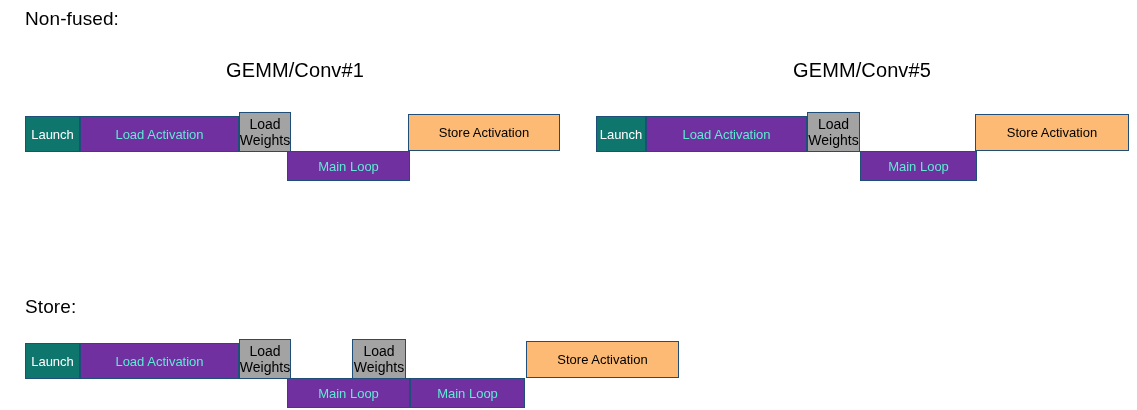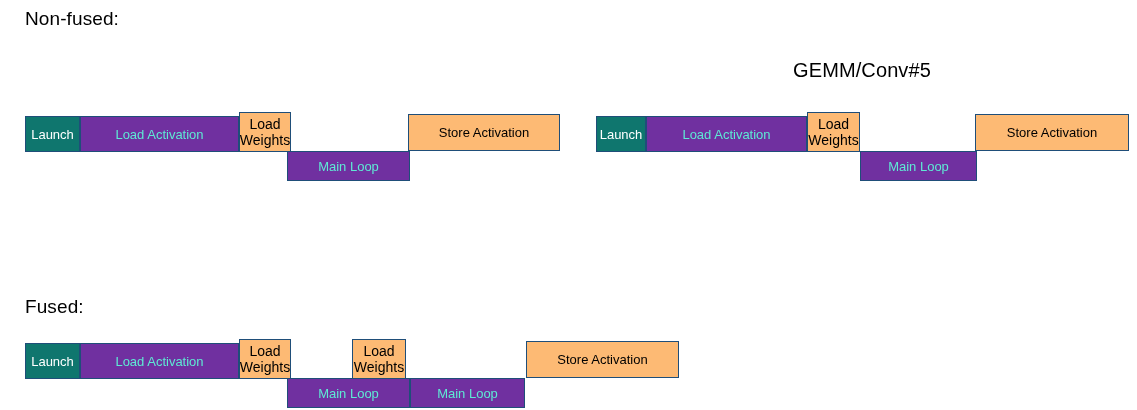--- a/index.html
+++ b/index.html
@@ -59,39 +59,40 @@
   }
   .bar-launch {
     background: #0f766e;
     color: #ffffff;
   }
   .bar-purple {
     background: #7030A0;
     color: #5eead4;
   }
   .bar-yellow {
-    background: #fdba74;
+    background: #a3a3a3;
     color: #000000;
   }
   .bar-orange {
     background: #fdba74;
     color: #000000;
   }
   .bar-label {
     display: block;
     padding: 0 2px;
   }
 </style>
 </head>
 <body>
 
 <div class="canvas">
 
   <div class="section-label" style="left:13px; top:8px;">Non-fused:</div>
 
+  <div class="group-title" style="left:183px; top:58px; width:200px;">GEMM/Conv#1</div>
 
   <div class="group-title" style="left:750px; top:58px; width:200px;">GEMM/Conv#5</div>
 
   <div class="bar bar-launch" style="left:13px; top:116px; width:55px; height:36px;">
     <span class="bar-label">Launch</span>
   </div>
   <div class="bar bar-purple" style="left:68px; top:116px; width:159px; height:36px;">
     <span class="bar-label">Load Activation</span>
   </div>
   <div class="bar bar-yellow wrap" style="left:227px; top:112px; width:52px; height:40px;">
@@ -113,21 +114,21 @@
   <div class="bar bar-yellow wrap" style="left:795px; top:112px; width:53px; height:40px;">
     <span class="bar-label">Load Weights</span>
   </div>
   <div class="bar bar-orange" style="left:963px; top:114px; width:154px; height:37px;">
     <span class="bar-label">Store Activation</span>
   </div>
   <div class="bar bar-purple" style="left:848px; top:151px; width:117px; height:30px;">
     <span class="bar-label">Main Loop</span>
   </div>
 
-  <div class="section-label" style="left:13px; top:296px;">Fused:</div>
+  <div class="section-label" style="left:13px; top:296px;">Store:</div>
 
   <div class="bar bar-launch" style="left:13px; top:343px; width:55px; height:36px;">
     <span class="bar-label">Launch</span>
   </div>
   <div class="bar bar-purple" style="left:68px; top:343px; width:159px; height:36px;">
     <span class="bar-label">Load Activation</span>
   </div>
   <div class="bar bar-yellow wrap" style="left:227px; top:339px; width:52px; height:40px;">
     <span class="bar-label">Load Weights</span>
   </div>

